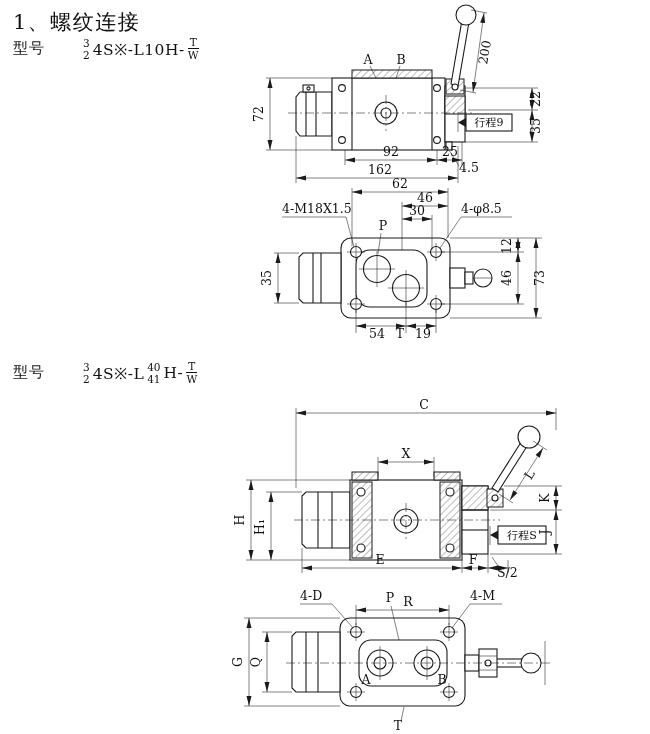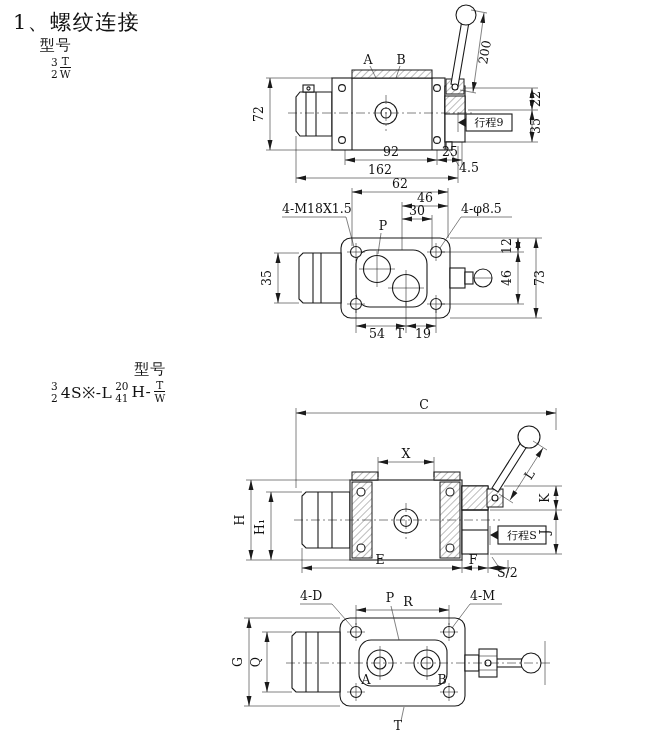--- a/index.html
+++ b/index.html
@@ -1,21 +1,21 @@
 <!DOCTYPE html>
 <html><head>
 <meta charset="utf-8">
 <style>
   * { margin:0; padding:0; box-sizing:border-box; }
   html,body { background:#ffffff; }
   body { width:650px; height:734px; position:relative; font-family:"DejaVu Serif", serif; color:#111; }
   .page { position:absolute; left:0; top:0; width:650px; height:734px; background:#fff; overflow:hidden; }
   .drawing { position:absolute; left:0; top:0; }
   .section-title { position:absolute; left:13px; top:8px; font-size:21px; letter-spacing:1.5px; }
-  .model-line { position:absolute; display:flex; align-items:flex-end;flex-direction:column; }
+  .model-line { position:absolute; display:flex; align-items:center; }
   .m1 { left:13px; top:36px; }
   .m2 { left:13px; top:360px; }
   .model-label { font-size:15px; letter-spacing:1px; }
   .formula { display:inline-flex; align-items:center; margin-left:37px; font-size:15.5px; }
   .code-text { margin:0 2px; letter-spacing:0.5px; }
   .frac { display:inline-flex; flex-direction:column; align-items:center; font-size:10.5px; line-height:1.15; margin:0 1px; }
   .frac.bar > span:first-child { border-bottom:1px solid #111; padding:0 2px; }
   
   .o  { fill:#ffffff; stroke:#1b1b1b; stroke-width:1.1; }
   .o2 { fill:none;    stroke:#1b1b1b; stroke-width:1.1; }
@@ -322,37 +322,38 @@
 
   <div class="section-title">1、螺纹连接</div>
 
   <div class="model-line m1">
     <span class="model-label">型号</span>
     <span class="formula">
       <span class="frac">
         <span>3</span>
         <span>2</span>
       </span>
+      <span class="code-text">4S※-L10H-</span>
       <span class="frac bar">
         <span>T</span>
         <span>W</span>
       </span>
     </span>
   </div>
 
   <div class="model-line m2">
     <span class="model-label">型号</span>
     <span class="formula">
       <span class="frac" able="false">
         <span>3</span>
         <span>2</span>
       </span>
       <span class="code-text">4S※-L</span>
       <span class="frac">
-        <span>20</span>
+        <span>40</span>
         <span>41</span>
       </span>
       <span class="code-text">H-</span>
       <span class="frac bar">
         <span>T</span>
         <span>W</span>
       </span>
     </span>
   </div>
 

